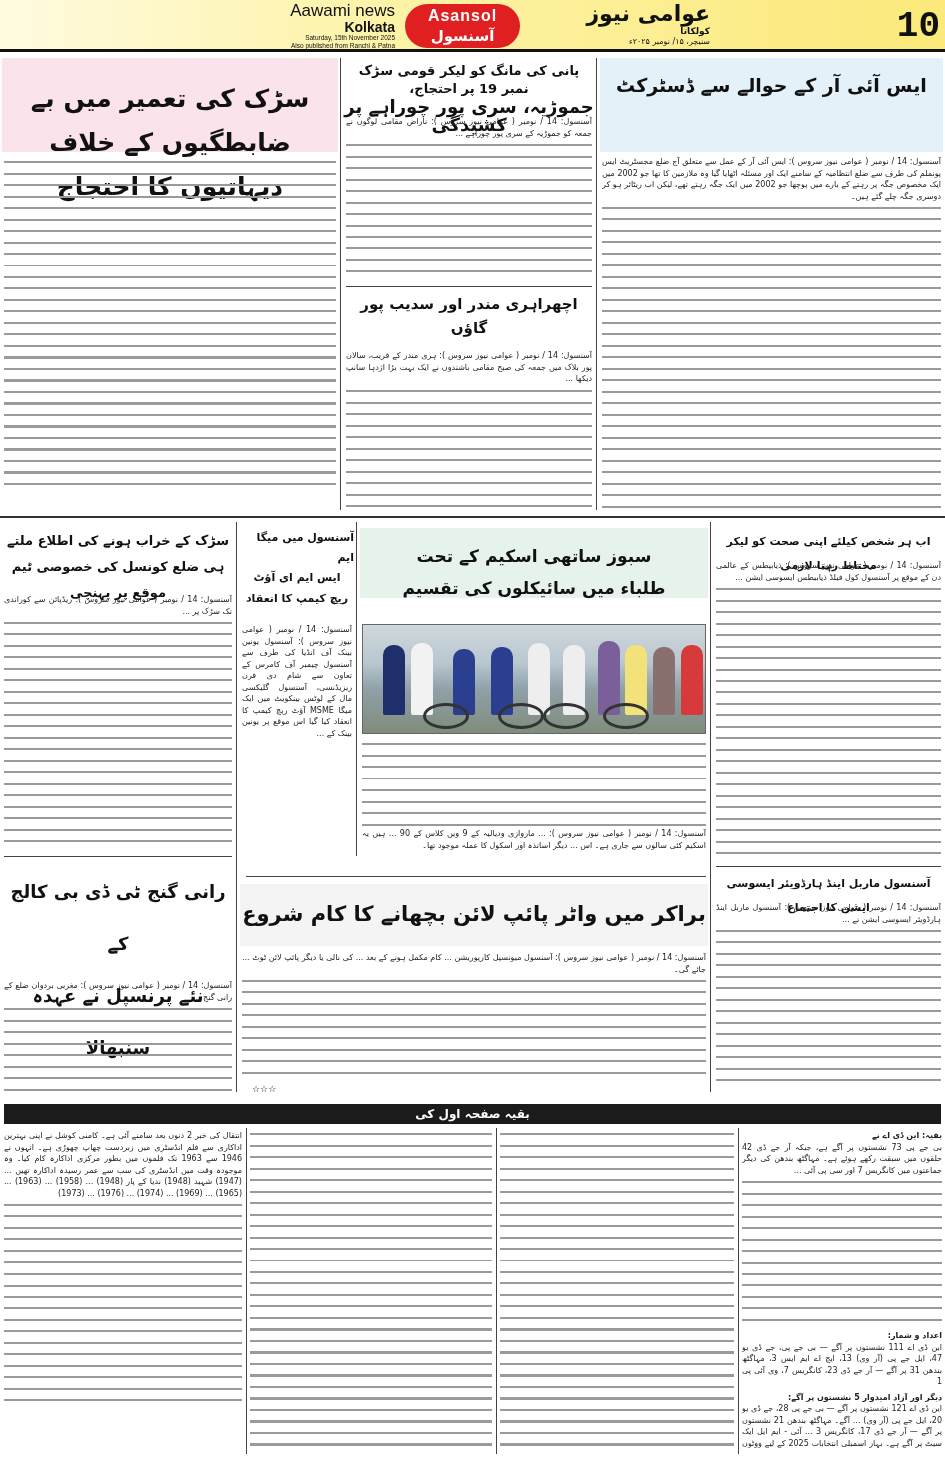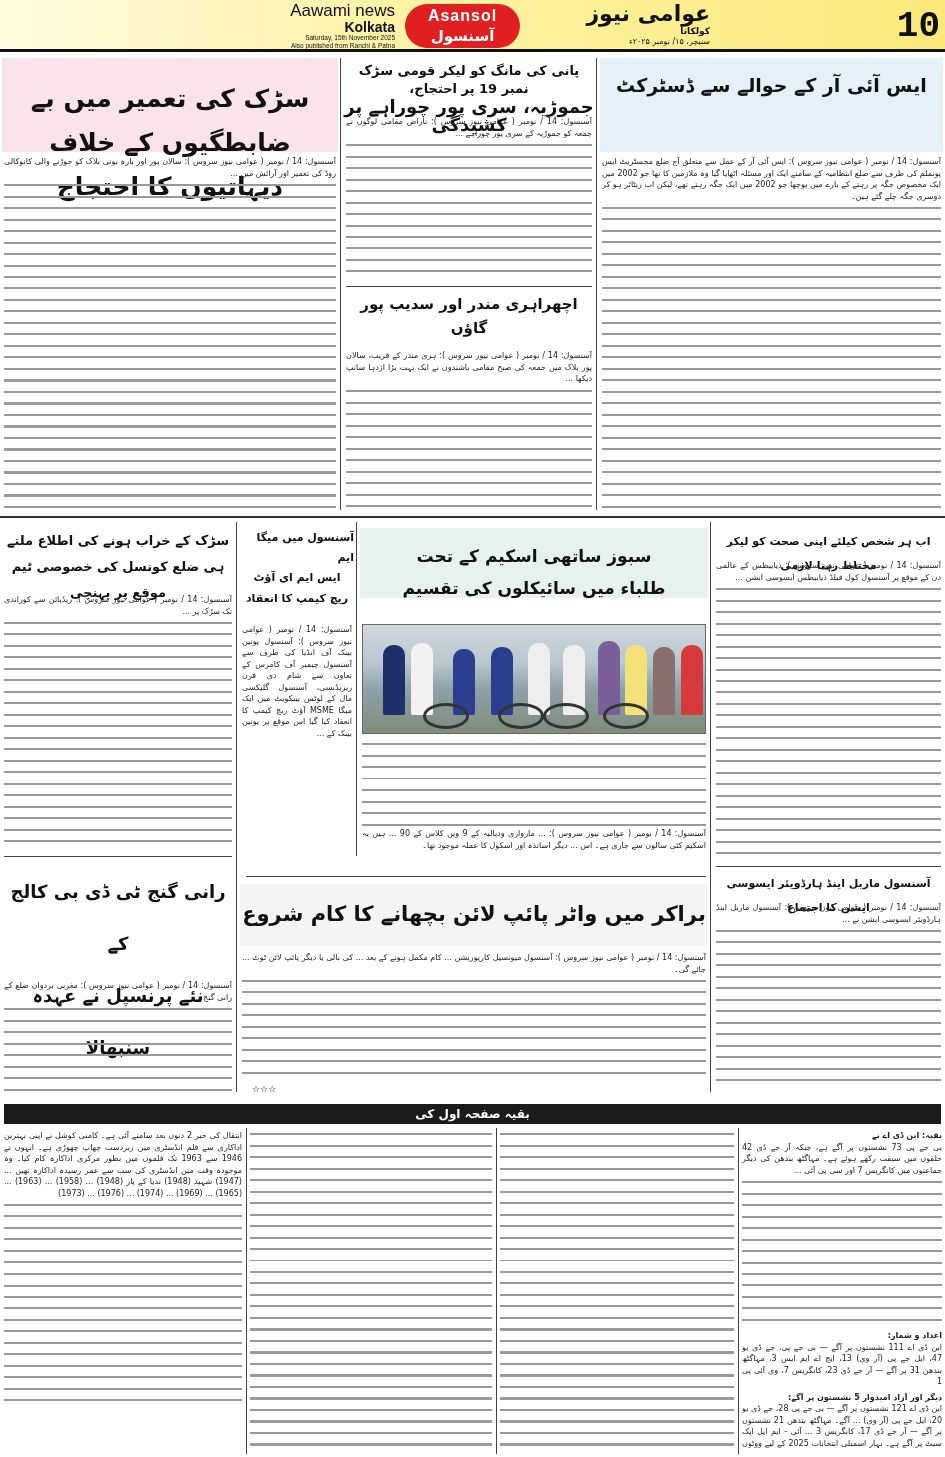--- a/index.html
+++ b/index.html
@@ -51,21 +51,20 @@
   <div class="u1">عوامی نیوز</div>
   <div class="u2">کولکاتا</div>
   <div class="u3">سنیچر، ۱۵/ نومبر ۲۰۲۵ء</div>
 </div>
 <div class="abs mh-page">10</div>
 
 <div class="abs pink" style="left:2px;top:58px;width:336px;height:94px;">
   <div class="head" style="font-size:25px;line-height:44px;padding-top:19px;">سڑک کی تعمیر میں بے ضابطگیوں کے خلاف دیہاتیوں کا احتجاج</div>
 </div>
 <div class="abs body-text" style="left:4px;top:156px;width:332px;height:354px;">
-  <span>آسنسول: 14 / نومبر ( عوامی نیوز سروس ): سالان پور اور بارہ بونی بلاک کو جوڑنے والی کانوکالی روڈ کی تعمیر اور آرائش میں ...</span>
   <div class="lines" style="height:330px;margin-top:2px;"></div>
 </div>
 <div class="abs rule-v" style="left:340px;top:58px;height:452px;"></div>
 
 <div class="abs" style="left:344px;top:62px;width:250px;height:50px;">
   <div class="head" style="font-size:13px;line-height:18px;">پانی کی مانگ کو لیکر قومی سڑک نمبر 19 پر احتجاج،</div>
   <div class="head" style="font-size:18px;line-height:18px;">جموڑیہ، سری پور چوراہے پر کشیدگی</div>
 </div>
 <div class="abs body-text" style="left:346px;top:116px;width:246px;height:168px;">
   <span>آسنسول: 14 / نومبر ( عوامی نیوز سروس ): ناراض مقامی لوگوں نے جمعہ کو جموڑیہ کے سری پور چوراہے ...</span>

